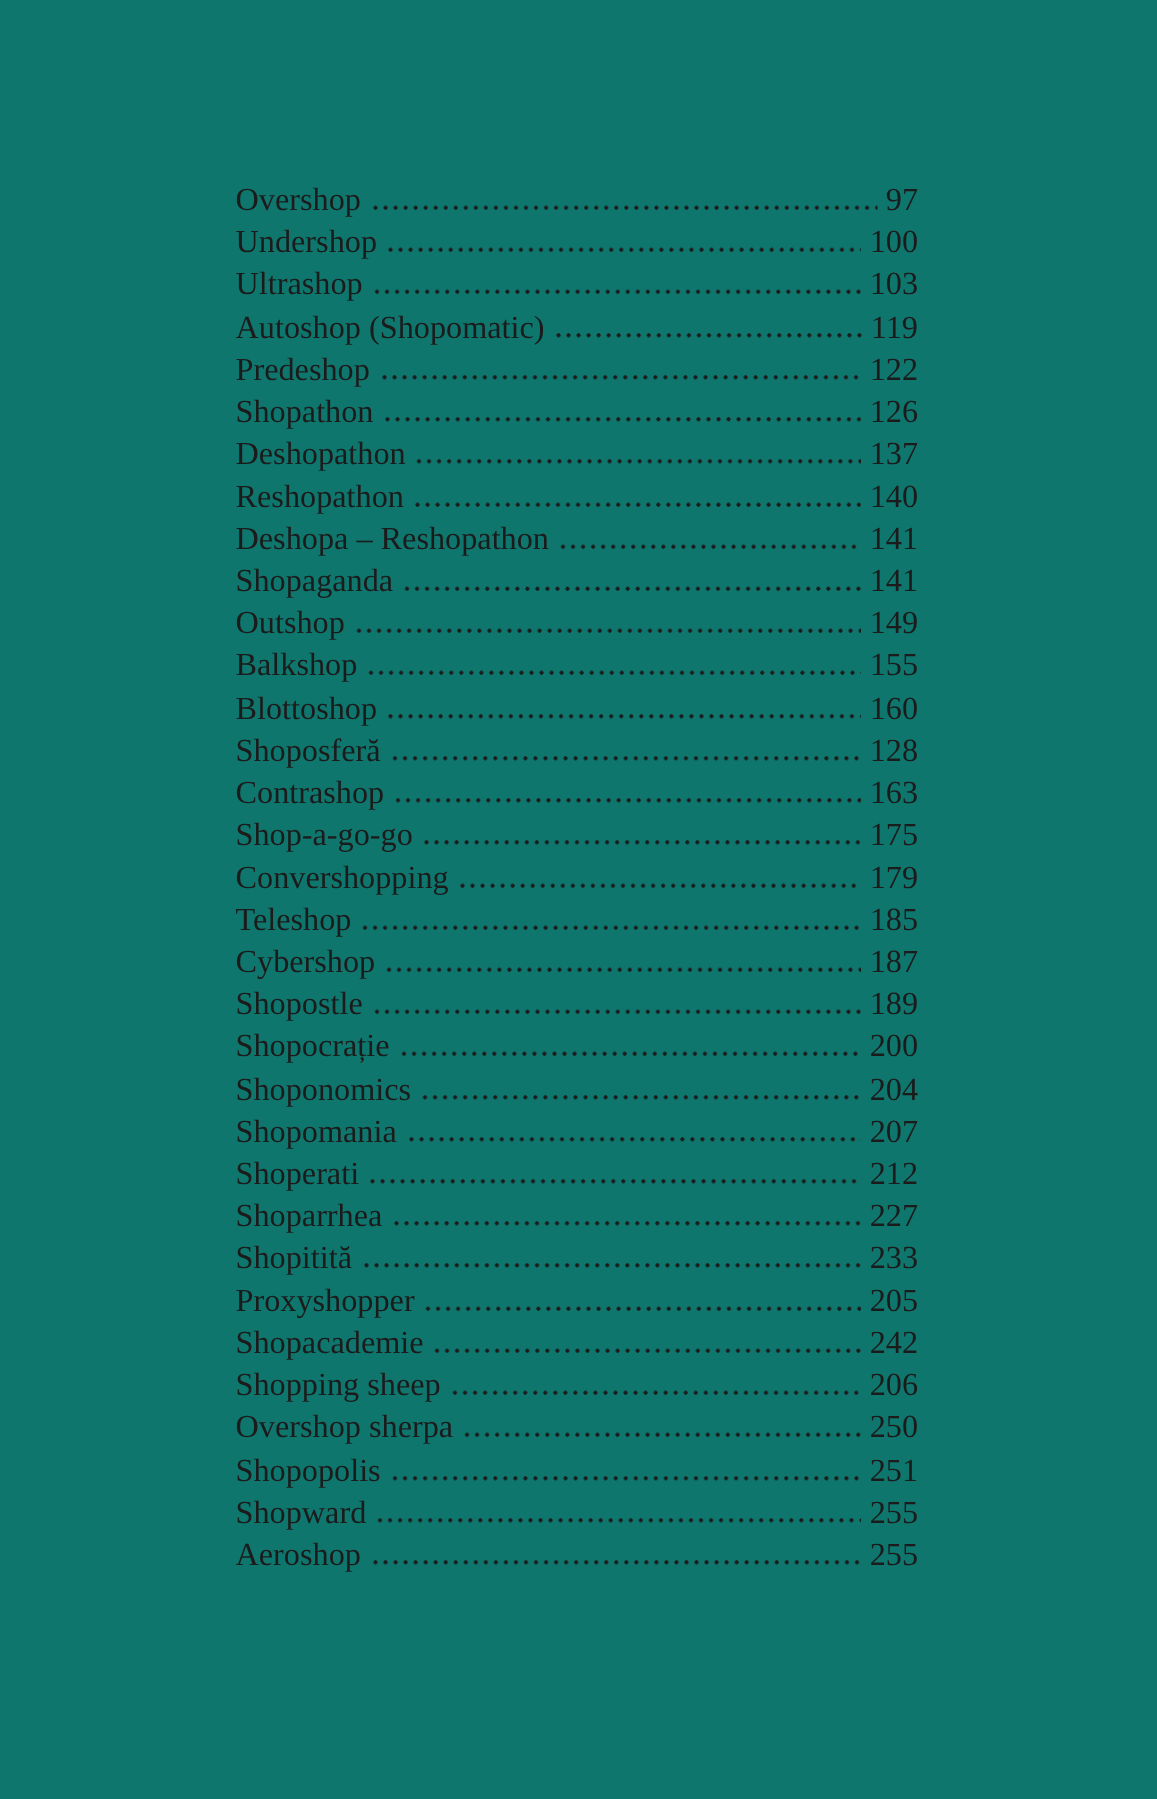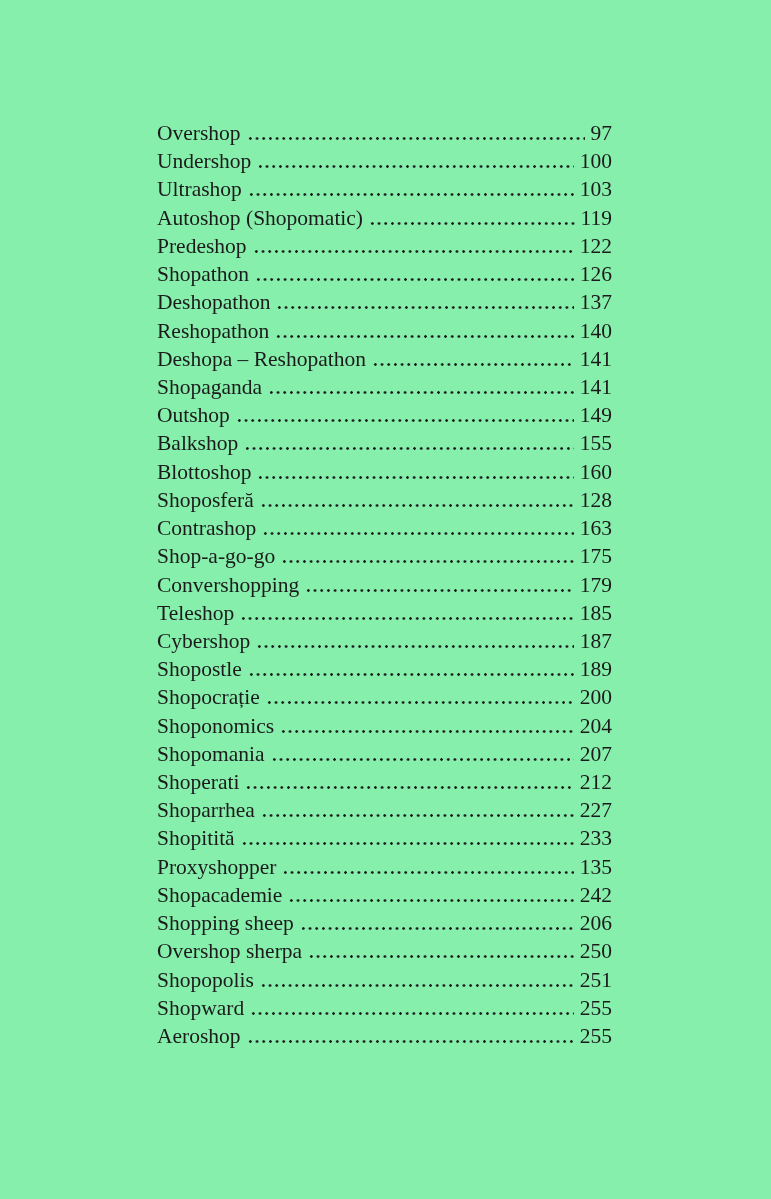--- a/index.html
+++ b/index.html
@@ -5,21 +5,21 @@
   html, body {
     margin: 0;
     padding: 0;
     background: #ffffff;
   }
   .page {
     position: relative;
     width: 771px;
     height: 1199px;
     box-sizing: border-box;
-    background: #86efac;
+    background: #0f766e;
     padding: 119px 159px 0 157px;
     overflow: hidden;
     font-family: "Liberation Serif", "DejaVu Serif", serif;
     color: #1b1b1b;
   }
   .toc-list {
     width: 100%;
   }
   .toc-row {
     display: flex;
@@ -204,21 +204,21 @@
 
   <div class="toc-row">
     <span class="toc-title">Shopitită</span>
     <span class="toc-leader"></span>
     <span class="toc-page-num">233</span>
   </div>
 
   <div class="toc-row">
     <span class="toc-title">Proxyshopper</span>
     <span class="toc-leader"></span>
-    <span class="toc-page-num">135</span>
+    <span class="toc-page-num">205</span>
   </div>
 
   <div class="toc-row">
     <span class="toc-title">Shopacademie</span>
     <span class="toc-leader"></span>
     <span class="toc-page-num">242</span>
   </div>
 
   <div class="toc-row">
     <span class="toc-title">Shopping sheep</span>

